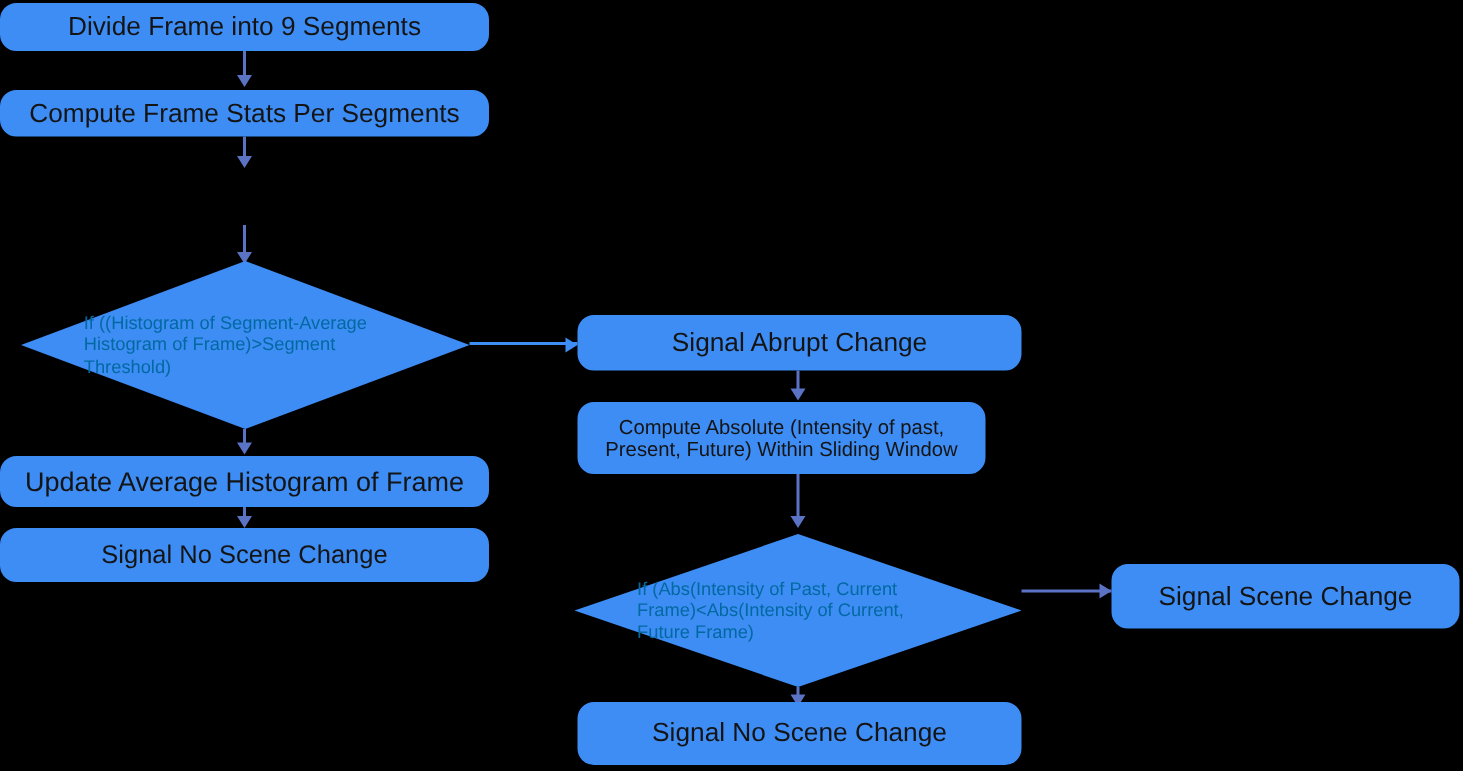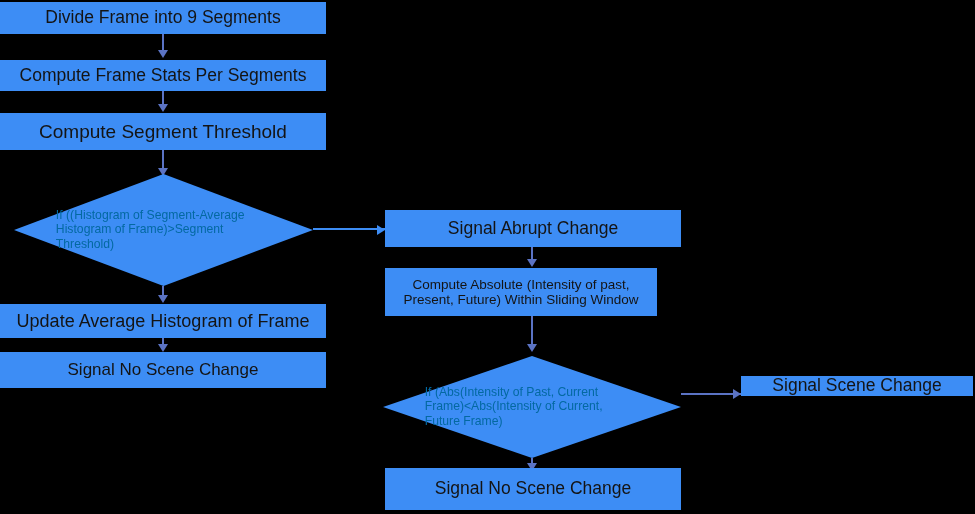--- a/index.html
+++ b/index.html
@@ -21,20 +21,21 @@
     box-sizing: border-box;
     display: flex;
     align-items: center;
     justify-content: center;
     text-align: center;
     color: #141414;
     background: #3D8DF5;
     line-height: 1.12;
     padding: 2px 6px;
     white-space: pre-line;
+    border-radius: 11px;
   }
   .node.process {
     border: 1px solid #3D8DF5;
   }
   .diamond-wrap {
     position: absolute;
     box-sizing: border-box;
   }
   .diamond-shape {
     position: absolute;
@@ -90,21 +91,20 @@
   <div class="node process fs-lg" style="left:0px; top:2px; width:326px; height:32px;">Divide Frame into 9 Segments</div>
 
   <div class="conn v" style="left:162px; top:34px; height:18px;"></div>
   <div class="arrowhead down" style="left:158px; top:50px;"></div>
 
   <div class="node process fs-lg" style="left:0px; top:60px; width:326px; height:31px;">Compute Frame Stats Per Segments</div>
 
   <div class="conn v" style="left:162px; top:91px; height:15px;"></div>
   <div class="arrowhead down" style="left:158px; top:104px;"></div>
 
-  <div class="node process fs-lg" style="left:0px; top:113px; width:326px; height:37px; font-size:19px;">Compute Segment Threshold</div>
 
   <div class="conn v" style="left:162px; top:150px; height:20px;"></div>
   <div class="arrowhead down" style="left:158px; top:168px;"></div>
 
   <div class="diamond-wrap" style="left:14px; top:174px; width:299px; height:112px;">
     <div class="diamond-shape"></div>
     <div class="diamond-label fs-sm">If ((Histogram of Segment-Average Histogram of Frame)&gt;Segment Threshold)</div>
   </div>
 
   <div class="conn v" style="left:162px; top:286px; height:14px;"></div>
@@ -131,20 +131,20 @@
   <div class="arrowhead down" style="left:527px; top:344px;"></div>
 
   <div class="diamond-wrap" style="left:383px; top:356px; width:298px; height:102px;">
     <div class="diamond-shape"></div>
     <div class="diamond-label fs-sm">If (Abs(Intensity of Past, Current Frame)&lt;Abs(Intensity of Current, Future Frame)</div>
   </div>
 
   <div class="conn h" style="left:681px; top:393px; width:60px;"></div>
   <div class="arrowhead right" style="left:733px; top:389px;"></div>
 
-  <div class="node process fs-lg" style="left:741px; top:376px; width:232px; height:20px;">Signal Scene Change</div>
+  <div class="node process fs-lg" style="left:741px; top:376px; width:232px; height:43px;">Signal Scene Change</div>
 
   <div class="conn v" style="left:531px; top:458px; height:10px;"></div>
   <div class="arrowhead down" style="left:527px; top:463px;"></div>
 
   <div class="node process fs-lg" style="left:385px; top:468px; width:296px; height:42px;">Signal No Scene Change</div>
 
 </div>
 
 </body></html>

